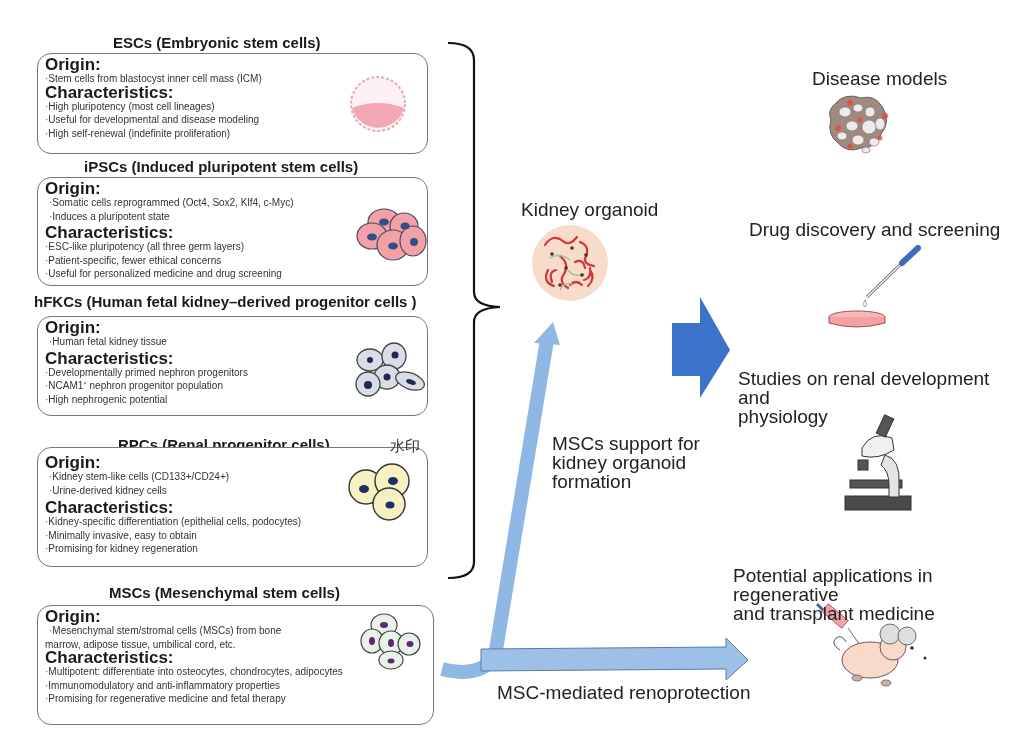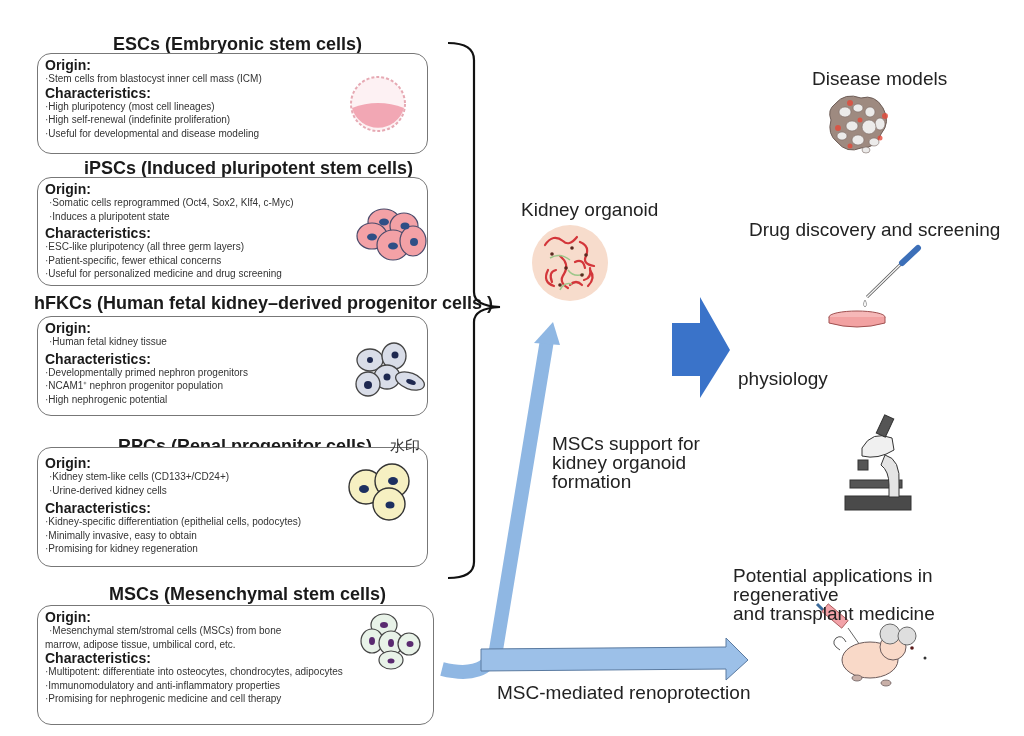--- a/index.html
+++ b/index.html
@@ -1,20 +1,20 @@
 <!DOCTYPE html>
 <html><head>
 <meta charset="utf-8">
 <style>
   html, body { margin:0; padding:0; background:#ffffff; }
   body { width:1024px; height:736px; position:relative; overflow:hidden;
          font-family:"Liberation Sans", sans-serif; color:#222; }
-  .sec-title { position:absolute; font-weight:bold; font-size:18px; color:#1a1a1a; white-space:nowrap; }
+  .sec-title { position:absolute; font-weight:bold; font-size:15px; color:#1a1a1a; white-space:nowrap; }
   .box { position:absolute; border:1.5px solid #777; border-radius:14px; background:#fff; box-sizing:border-box; padding:4px 8px 4px 7px; }
-  .box h4 { margin:0; font-size:14px; font-weight:bold; line-height:14px; color:#1a1a1a; }
+  .box h4 { margin:0; font-size:17px; font-weight:bold; line-height:14px; color:#1a1a1a; }
   .box ul { list-style:none; margin:0; padding:0; }
   .box li { font-size:10px; line-height:13.5px; color:#333; white-space:nowrap; }
   .box li::before { content:"\00B7 "; color:#555; }
   .box li.indent { padding-left:4px; }
   .box li.cont::before { content:""; }
   .lbl { position:absolute; font-size:19px; color:#222; line-height:19px; }
   svg.ov { position:absolute; left:0; top:0; }
   .watermark { position:absolute; left:390px; top:437px; font-size:15px; color:#333; font-family:"DejaVu Sans", sans-serif; }
 </style>
 </head>
@@ -27,22 +27,22 @@
 <div class="sec-title" style="left:109px;top:584px;">MSCs (Mesenchymal stem cells)</div>
 
 <div class="box" style="left:37px;top:53px;width:391px;height:101px;">
   <h4>Origin:</h4>
   <ul>
       <li>Stem cells from blastocyst inner cell mass (ICM)</li>
     </ul>
   <h4>Characteristics:</h4>
   <ul>
     <li>High pluripotency (most cell lineages)</li>
+    <li>Useful for developmental and disease modeling</li>
     <li>High self-renewal (indefinite proliferation)</li>
-    <li>Useful for developmental and disease modeling</li>
   </ul>
 </div>
 
 <div class="box" style="left:37px;top:177px;width:391px;height:109px;">
   <h4>Origin:</h4>
   <ul>
     <li class="indent">Somatic cells reprogrammed (Oct4, Sox2, Klf4, c-Myc)</li>
     <li class="indent">Induces a pluripotent state</li>
   </ul>
   <h4 style="margin-top:3px">Characteristics:</h4>
@@ -83,21 +83,21 @@
 <div class="box" style="left:37px;top:605px;width:397px;height:120px;">
   <h4>Origin:</h4>
   <ul>
     <li class="indent">Mesenchymal stem/stromal cells (MSCs) from bone</li>
     <li class="cont">marrow, adipose tissue, umbilical cord, etc.</li>
   </ul>
   <h4>Characteristics:</h4>
   <ul>
     <li>Multipotent: differentiate into osteocytes, chondrocytes, adipocytes</li>
     <li>Immunomodulatory and anti-inflammatory properties</li>
-    <li>Promising for nephrogenic medicine and cell therapy</li>
+    <li>Promising for regenerative medicine and fetal therapy</li>
   </ul>
 </div>
 
 <div class="watermark">水印</div>
 
 <svg class="ov" width="1024" height="736" viewBox="0 0 1024 736">
 
   <path d="M448 43 Q474 43 474 60 L474 292 Q474 306 500 307 Q474 308 474 322 L474 562 Q474 578 448 578" fill="none" stroke="#111" stroke-width="2.2"></path>
 
   <g>
@@ -262,18 +262,19 @@
 <div class="lbl" style="left:552px;top:434px;">
   <div>MSCs support for</div>
   <div>kidney organoid</div>
   <div>formation</div>
 </div>
 <div class="lbl" style="left:497px;top:683px;">MSC-mediated renoprotection</div>
 
 <div class="lbl" style="left:812px;top:69px;">Disease models</div>
 <div class="lbl" style="left:749px;top:220px;">Drug discovery and screening</div>
 <div class="lbl" style="left:738px;top:369px;">
+  <div>Studies on renal development and</div>
   <div>physiology</div>
 </div>
 <div class="lbl" style="left:733px;top:549px;margin-top:17px;">
   <div>Potential applications in regenerative</div>
   <div>and transplant medicine</div>
 </div>
 
 </body></html>

